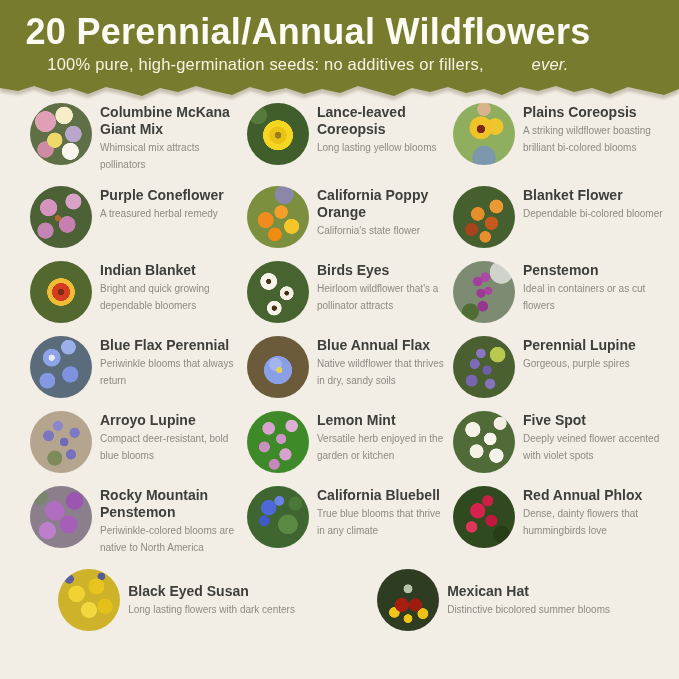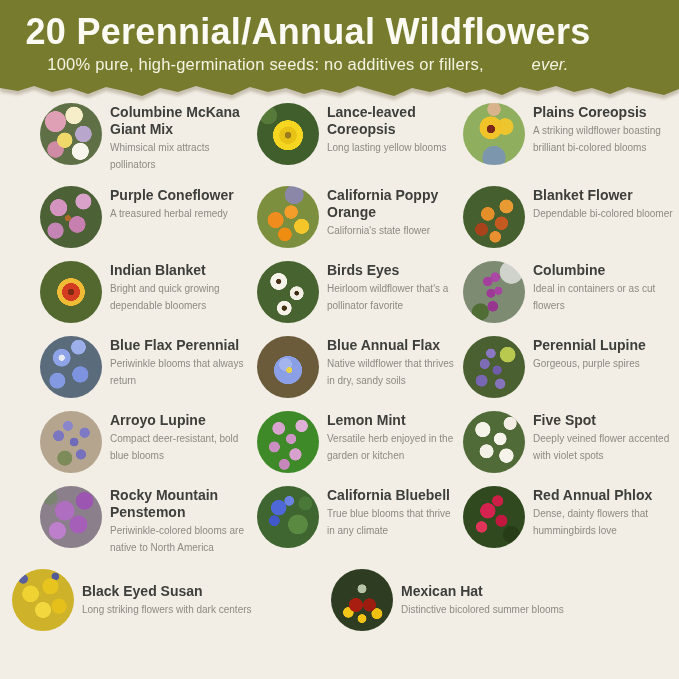--- a/index.html
+++ b/index.html
@@ -16,31 +16,31 @@
     margin:11px 0 2px;font-size:36px;font-weight:700;letter-spacing:.3px;
     color:var(--title-ink,#fcfbf3);
   }
   .subtitle{
     margin:0;font-size:16.5px;color:var(--sub-ink,#f4f4e2);letter-spacing:.2px;
   }
   .subtitle .em{font-style:italic;margin-left:43px;}
   .content{position:absolute;top:103px;left:0;right:0;z-index:1;}
   .grid{
     display:grid;grid-template-columns:217px 206px 226px;
-    padding-left:40px;row-gap:13px;
+    padding-left:30px;row-gap:13px;
   }
   .item{display:flex;gap:8px;align-items:flex-start;padding-right:6px;}
   .photo{
     width:62px;height:62px;border-radius:50%;flex:none;
     background-size:cover;
   }
   .txt{flex:1;min-width:0;padding-top:1px;}
   .t-title{font-weight:700;font-size:14px;line-height:17px;color:var(--ink,#3e3e3b);}
   .t-desc{font-size:10px;line-height:17px;color:var(--muted,#8d8a82);margin-top:1px;}
-  .bottom{display:flex;padding-left:12px;margin-top:13px;}
+  .bottom{display:flex;padding-left:18px;margin-top:13px;justify-content:flex-end;}
   .bottom .item{align-items:center;}
   .bottom .item:first-child{width:313px;}
   .bottom .item:last-child .txt{padding-top:0;}
 </style>
 </head>
 <body>
 
 <div class="page">
 
   <svg class="banner-svg" width="679" height="110" viewBox="0 0 679 110" aria-hidden="true">
@@ -106,27 +106,27 @@
     <div class="photo" style="background-color: rgb(83, 104, 47); background-image: radial-gradient(circle, rgb(126, 42, 18) 0px, rgb(126, 42, 18) 7%, rgba(0, 0, 0, 0) 8%), radial-gradient(circle, rgb(212, 60, 34) 0px, rgb(212, 60, 34) 20%, rgba(0, 0, 0, 0) 21%), radial-gradient(circle, rgb(240, 188, 53) 0px, rgb(240, 188, 53) 31%, rgba(0, 0, 0, 0) 32%);"></div>
     <div class="txt">
       <div class="t-title">Indian Blanket</div>
       <div class="t-desc">Bright and quick growing dependable bloomers</div>
     </div>
   </div>
         <div class="item">
     <div class="photo" style="background-color: rgb(71, 99, 47); background-image: radial-gradient(circle at 35% 33%, rgb(74, 50, 24) 0px, rgb(74, 50, 24) 4%, rgba(0, 0, 0, 0) 5%), radial-gradient(circle at 64% 52%, rgb(63, 43, 18) 0px, rgb(63, 43, 18) 4%, rgba(0, 0, 0, 0) 5%), radial-gradient(circle at 44% 76%, rgb(67, 48, 15) 0px, rgb(67, 48, 15) 4%, rgba(0, 0, 0, 0) 5%), radial-gradient(circle at 35% 33%, rgb(246, 243, 234) 0px, rgb(246, 243, 234) 14%, rgba(0, 0, 0, 0) 15%), radial-gradient(circle at 64% 52%, rgb(243, 239, 229) 0px, rgb(243, 239, 229) 13%, rgba(0, 0, 0, 0) 14%), radial-gradient(circle at 44% 76%, rgb(246, 242, 233) 0px, rgb(246, 242, 233) 12%, rgba(0, 0, 0, 0) 13%);"></div>
     <div class="txt">
       <div class="t-title">Birds Eyes</div>
-      <div class="t-desc">Heirloom wildflower that's a pollinator favorite</div>
+      <div class="t-desc">Heirloom wildflower that's a pollinator attracts</div>
     </div>
   </div>
         <div class="item">
     <div class="photo" style="background-color: rgb(125, 139, 114); background-image: radial-gradient(circle at 40% 33%, rgb(164, 63, 158) 0px, rgb(164, 63, 158) 8%, rgba(0, 0, 0, 0) 9%), radial-gradient(circle at 52% 26%, rgb(171, 72, 165) 0px, rgb(171, 72, 165) 8%, rgba(0, 0, 0, 0) 9%), radial-gradient(circle at 45% 52%, rgb(156, 58, 150) 0px, rgb(156, 58, 150) 9%, rgba(0, 0, 0, 0) 10%), radial-gradient(circle at 57% 48%, rgb(168, 67, 162) 0px, rgb(168, 67, 162) 8%, rgba(0, 0, 0, 0) 9%), radial-gradient(circle at 48% 73%, rgb(150, 54, 143) 0px, rgb(150, 54, 143) 9%, rgba(0, 0, 0, 0) 10%), radial-gradient(circle at 28% 82%, rgb(79, 109, 53) 0px, rgb(79, 109, 53) 12%, rgba(0, 0, 0, 0) 13%), radial-gradient(circle at 78% 18%, rgb(207, 211, 204) 0px, rgb(207, 211, 204) 16%, rgba(0, 0, 0, 0) 17%);"></div>
     <div class="txt">
-      <div class="t-title">Columbine</div>
+      <div class="t-title">Penstemon</div>
       <div class="t-desc">Ideal in containers or as cut flowers</div>
     </div>
   </div>
         <div class="item">
     <div class="photo" style="background-color: rgb(90, 107, 124); background-image: radial-gradient(circle at 35% 35%, rgb(232, 236, 245) 0px, rgb(232, 236, 245) 5%, rgba(0, 0, 0, 0) 6%), radial-gradient(circle at 35% 35%, rgb(143, 163, 232) 0px, rgb(143, 163, 232) 15%, rgba(0, 0, 0, 0) 16%), radial-gradient(circle at 65% 62%, rgb(125, 147, 224) 0px, rgb(125, 147, 224) 14%, rgba(0, 0, 0, 0) 15%), radial-gradient(circle at 62% 18%, rgb(157, 175, 234) 0px, rgb(157, 175, 234) 11%, rgba(0, 0, 0, 0) 12%), radial-gradient(circle at 28% 72%, rgb(131, 153, 226) 0px, rgb(131, 153, 226) 12%, rgba(0, 0, 0, 0) 13%);"></div>
     <div class="txt">
       <div class="t-title">Blue Flax Perennial</div>
       <div class="t-desc">Periwinkle blooms that always return</div>
     </div>
   </div>
@@ -185,21 +185,21 @@
       <div class="t-title">Red Annual Phlox</div>
       <div class="t-desc">Dense, dainty flowers that hummingbirds love</div>
     </div>
   </div>
       </div>
     <div class="bottom">
         <div class="item">
     <div class="photo" style="background-color: rgb(206, 178, 42); background-image: radial-gradient(circle at 30% 40%, rgb(240, 210, 50) 0px, rgb(240, 210, 50) 14%, rgba(0, 0, 0, 0) 15%), radial-gradient(circle at 62% 28%, rgb(232, 196, 30) 0px, rgb(232, 196, 30) 13%, rgba(0, 0, 0, 0) 14%), radial-gradient(circle at 50% 66%, rgb(242, 216, 62) 0px, rgb(242, 216, 62) 15%, rgba(0, 0, 0, 0) 16%), radial-gradient(circle at 76% 60%, rgb(230, 192, 26) 0px, rgb(230, 192, 26) 12%, rgba(0, 0, 0, 0) 13%), radial-gradient(circle at 18% 16%, rgb(90, 95, 158) 0px, rgb(90, 95, 158) 6%, rgba(0, 0, 0, 0) 7%), radial-gradient(circle at 70% 12%, rgb(84, 90, 150) 0px, rgb(84, 90, 150) 5%, rgba(0, 0, 0, 0) 6%);"></div>
     <div class="txt">
       <div class="t-title">Black Eyed Susan</div>
-      <div class="t-desc">Long striking flowers with dark centers</div>
+      <div class="t-desc">Long lasting flowers with dark centers</div>
     </div>
   </div>
         <div class="item">
     <div class="photo" style="background-color: rgb(46, 61, 34); background-image: radial-gradient(circle at 50% 32%, rgb(184, 196, 168) 0px, rgb(184, 196, 168) 8%, rgba(0, 0, 0, 0) 9%), radial-gradient(circle at 40% 58%, rgb(168, 31, 18) 0px, rgb(168, 31, 18) 13%, rgba(0, 0, 0, 0) 14%), radial-gradient(circle at 62% 58%, rgb(156, 29, 16) 0px, rgb(156, 29, 16) 12%, rgba(0, 0, 0, 0) 13%), radial-gradient(circle at 28% 70%, rgb(242, 197, 24) 0px, rgb(242, 197, 24) 8%, rgba(0, 0, 0, 0) 9%), radial-gradient(circle at 74% 72%, rgb(238, 192, 18) 0px, rgb(238, 192, 18) 8%, rgba(0, 0, 0, 0) 9%), radial-gradient(circle at 50% 80%, rgb(240, 195, 21) 0px, rgb(240, 195, 21) 7%, rgba(0, 0, 0, 0) 8%);"></div>
     <div class="txt">
       <div class="t-title">Mexican Hat</div>
       <div class="t-desc">Distinctive bicolored summer blooms</div>
     </div>
   </div>
       </div>

